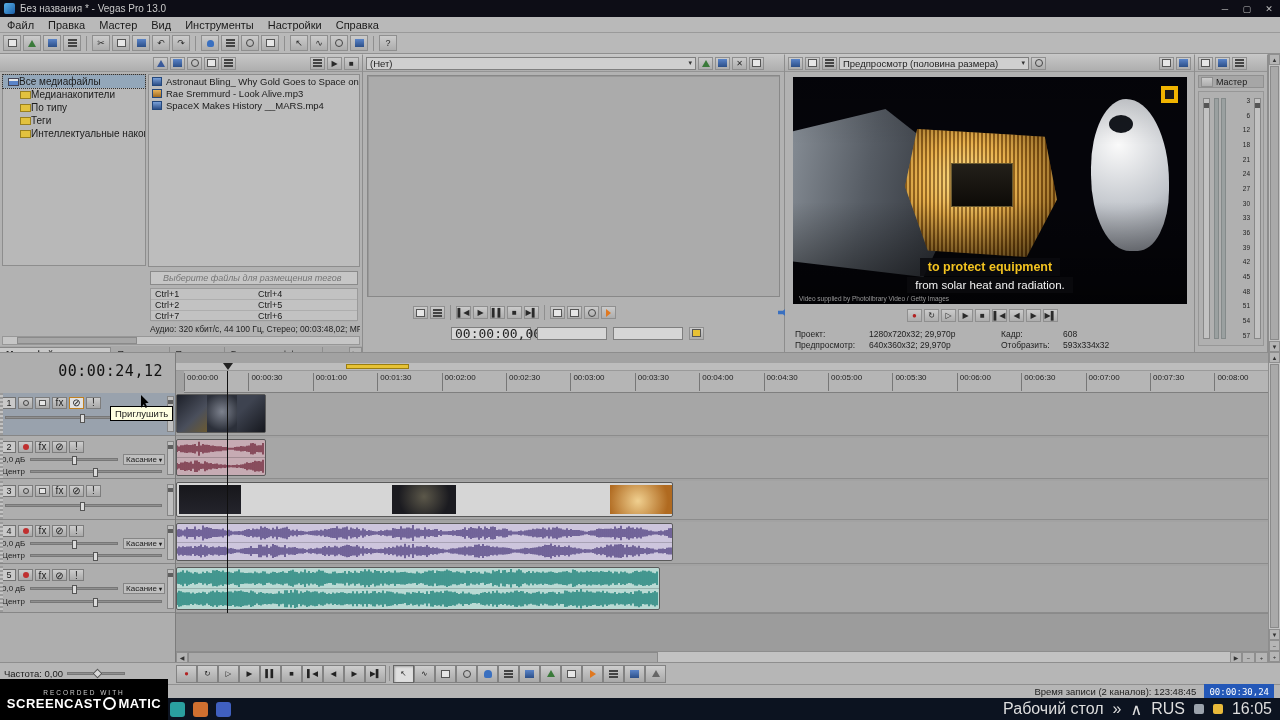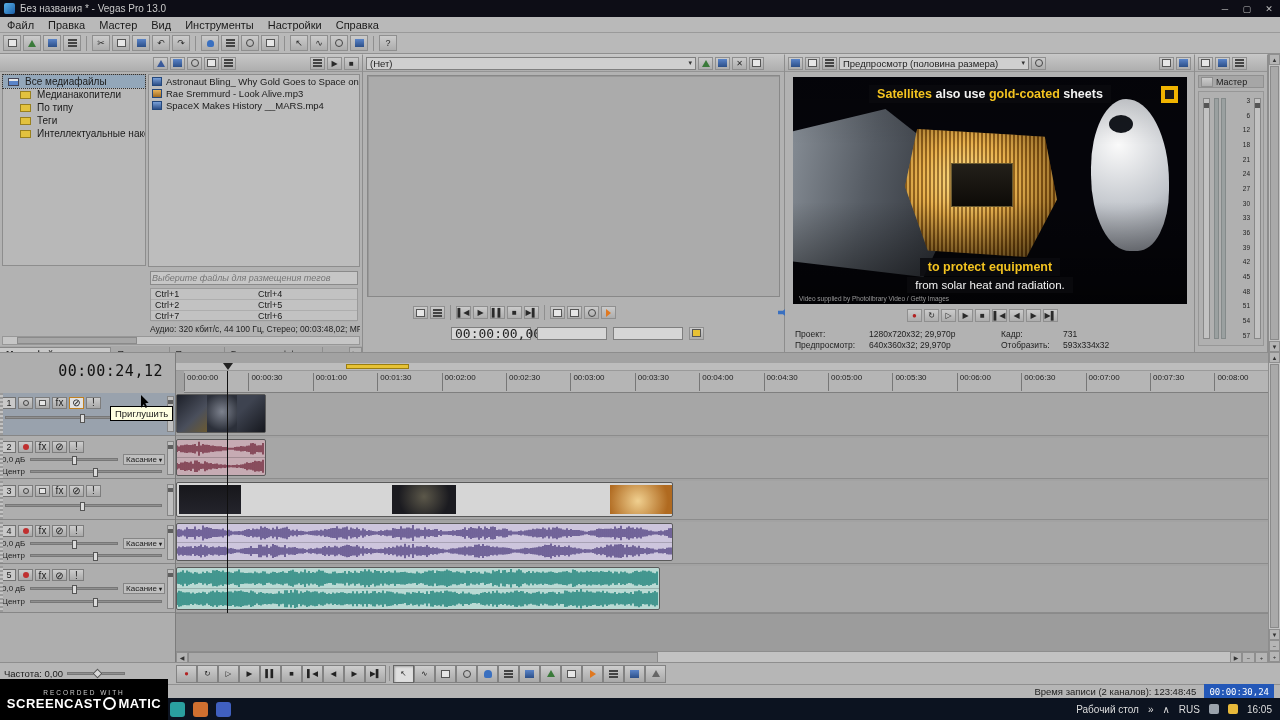--- a/index.html
+++ b/index.html
@@ -24,29 +24,29 @@
 .g4{width:0;height:0;border-left:4px solid transparent;border-right:4px solid transparent;border-bottom:7px solid #3a7a3a}
 .g5{width:8px;height:8px;border:1px solid #444;border-radius:50%}
 
 .panel{position:absolute;background:#b2b2b2;border-right:1px solid #8d8d8d;border-top:1px solid #c8c8c8}
 .ptool{position:absolute;left:0;top:0;right:0;height:17px;background:linear-gradient(#c6c6c6,#aeaeae);border-bottom:1px solid #949494;display:flex;align-items:center;gap:2px;padding:0 3px}
 .dd{height:13px;background:#cfcfcf;border:1px solid #7f7f7f;display:flex;align-items:center;font-size:9.5px;padding:0 3px;color:#222}
 .dd b{margin-left:auto;font-weight:normal;font-size:7px;color:#333;padding-left:4px}
 .field{background:#d6d6d6;border:1px solid #7f7f7f;color:#222;font-size:13px;display:flex;align-items:center;padding:0 3px}
 
 #tree{position:absolute;left:2px;top:19px;width:144px;bottom:86px;background:#b8b8b8;border:1px solid #8d8d8d;font-size:10px}
-.ti{height:13px;display:flex;align-items:center;gap:6px;padding-left:5px;white-space:nowrap;overflow:hidden}
+.ti{height:13px;display:flex;align-items:center;gap:0;padding-left:5px;white-space:nowrap;overflow:hidden}
 .ti.sub{padding-left:17px}
 .ti.sel{background:#93a7ba;outline:1px dotted #333}
 .fold{width:11px;height:8px;background:#e3c23e;border:1px solid #99801f;flex:none}
 .stack{width:11px;height:8px;background:linear-gradient(#e8e8e8 40%,#5a84c8 40%);border:1px solid #445;flex:none}
 #filelist{position:absolute;left:148px;top:19px;width:212px;height:193px;background:#bdbdbd;border:1px solid #8d8d8d}
 .fr{height:12px;display:flex;align-items:center;gap:4px;padding:0 3px;font-size:9.5px;white-space:nowrap;overflow:hidden}
 .fic{width:10px;height:9px;flex:none;background:linear-gradient(#7aa0d8,#2c4f88);border:1px solid #23477c}
-#taginput{position:absolute;left:150px;top:216px;width:208px;height:14px;font-size:9px;font-style:italic;color:#666;background:#c6c6c6;border:1px solid #8a8a8a;padding:0 1px;font-family:"Liberation Sans",sans-serif}
+#taginput{position:absolute;left:150px;top:216px;width:208px;height:14px;font-size:9px;font-style:italic;color:#666;background:#c6c6c6;border:1px solid #8a8a8a;padding:0 12px;font-family:"Liberation Sans",sans-serif}
 #hotkeys{position:absolute;left:150px;top:233px;width:208px;height:33px;background:#c2c2c2;border:1px solid #9a9a9a;display:flex}
 #hotkeys>div{flex:1;display:flex;flex-direction:column}
 .hk{flex:1;font-size:9px;padding-left:4px;border-bottom:1px solid #aeaeae;display:flex;align-items:center}
 #fileinfo{position:absolute;left:150px;top:269px;width:210px;height:11px;font-size:8.5px;color:#222;white-space:nowrap;overflow:hidden}
 #mediahscroll{position:absolute;left:2px;top:281px;width:358px;height:9px;background:#c6c6c6;border:1px solid #979797;display:flex}
 #mediahscroll i{display:block;width:120px;background:#a6a6a6;border:1px solid #8a8a8a;margin-left:14px}
 #mediatabs{position:absolute;left:0px;top:291px;right:0;height:14px;display:flex;align-items:flex-end;font-size:9px;background:#a8a8a8}
 .tab{height:13px;display:flex;align-items:center;padding:0 6px;border-right:1px solid #8d8d8d;color:#2a2a2a;white-space:nowrap}
 .tab.active{background:#c8c8c8;border-top:1px solid #888;font-weight:bold}
 .tabarw{width:13px;height:13px;display:flex;align-items:center;justify-content:center;font-size:7px;background:#b5b5b5;border:1px solid #8d8d8d}
@@ -133,21 +133,21 @@
 .mag{width:8px;height:8px;background:#3a70c0;border-radius:50% 50% 2px 2px}
 
 #status{position:absolute;left:0;top:684px;width:1280px;height:14px;background:#b6b6b6;border-top:1px solid #909090;display:flex;align-items:center}
 #status .right{margin-left:auto;display:flex;align-items:center;gap:8px;padding-right:6px;font-size:9.5px;color:#222}
 #tcchip{background:#2458b8;color:#fff;font-size:9px;padding:8px 5px;height:11px;display:flex;align-items:center}
 
 #taskbar{position:absolute;left:0;top:698px;width:1280px;height:22px;background:#0c1320;display:flex;align-items:center;color:#e6e6e6}
 #start{width:28px;text-align:center;font-size:13px;color:#e8e8e8}
 #tbicons{display:flex;gap:8px;margin-left:4px;align-items:center}
 .tbi{width:15px;height:15px;border-radius:3px}
-#tbright{margin-left:auto;display:flex;align-items:center;gap:9px;padding-right:8px;font-size:10px;color:#ddd}
+#tbright{margin-left:auto;display:flex;align-items:center;gap:9px;padding-right:8px;font-size:16px;color:#ddd}
 .trayic{width:10px;height:10px;background:#9aa2ac;border-radius:2px}
 .trayic.warn{background:#e8b93a}
 
 #wm{position:absolute;left:0;top:679px;width:168px;height:41px;background:#000;color:#fff;z-index:40;display:flex;flex-direction:column;align-items:center;justify-content:center}
 #wm .l1{font-size:6.5px;letter-spacing:2px;color:#ccc}
 #wm .l2{display:flex;align-items:center;font-size:13px;font-weight:bold;letter-spacing:.5px}
 .cog{width:13px;height:13px;border:2.5px solid #fff;border-radius:50%;margin:0 2px;background:#000}
 #tooltip{position:absolute;left:110px;top:406px;background:#ffffe1;border:1px solid #000;font-size:9.5px;padding:1px 4px;z-index:60}
 #mouse{position:absolute;left:141px;top:395px;width:9px;height:13px;background:#000;clip-path:polygon(0 0,0 100%,30% 72%,52% 100%,70% 92%,48% 64%,85% 60%);z-index:61}
 </style>
@@ -394,25 +394,20 @@
     <div id="video">
       <div class="scene" id="struct"></div>
       <div class="scene" id="goldsat">
           <span id="foil"></span>
           <i></i>
         </div>
       <div class="scene" id="astro">
           <i></i>
         </div>
       <div id="vignette"></div>
-      <div class="capwrap" style="top:8px">
-        <span class="capstrip" style="font-size:12.5px">
-          <span class="gold">Satellites</span><span class="wht"> also use </span><span class="gold">gold-coated</span><span class="wht"> sheets</span>
-        </span>
-      </div>
       <div id="pvlogo">
           <i></i>
         </div>
       <div class="capwrap" style="bottom:28px">
         <span class="capstrip gold" style="font-size:12.5px">to protect equipment</span>
       </div>
       <div class="capwrap" style="bottom:11px">
         <span class="capstrip wht" style="font-size:11.5px;font-weight:normal">from solar heat and radiation.</span>
       </div>
       <div id="credit">Video supplied by Photolibrary Video / Getty Images</div>
@@ -426,21 +421,21 @@
       <span class="ib sm">▌◀</span>
       <span class="ib sm">◀</span>
       <span class="ib sm">▶</span>
       <span class="ib sm">▶▌</span>
     </div>
     <div id="pvinfo">
       <div class="row">
         <span class="l1">Проект:</span>
         <span class="v1">1280x720x32; 29,970p</span>
         <span class="l2">Кадр:</span>
-        <span>731</span>
+        <span>608</span>
       </div>
       <div class="row">
         <span class="l1">Предпросмотр:</span>
         <span class="v1">640x360x32; 29,970p</span>
         <span class="l2">Отобразить:</span>
         <span>593x334x32</span>
       </div>
     </div>
   </div>
 

